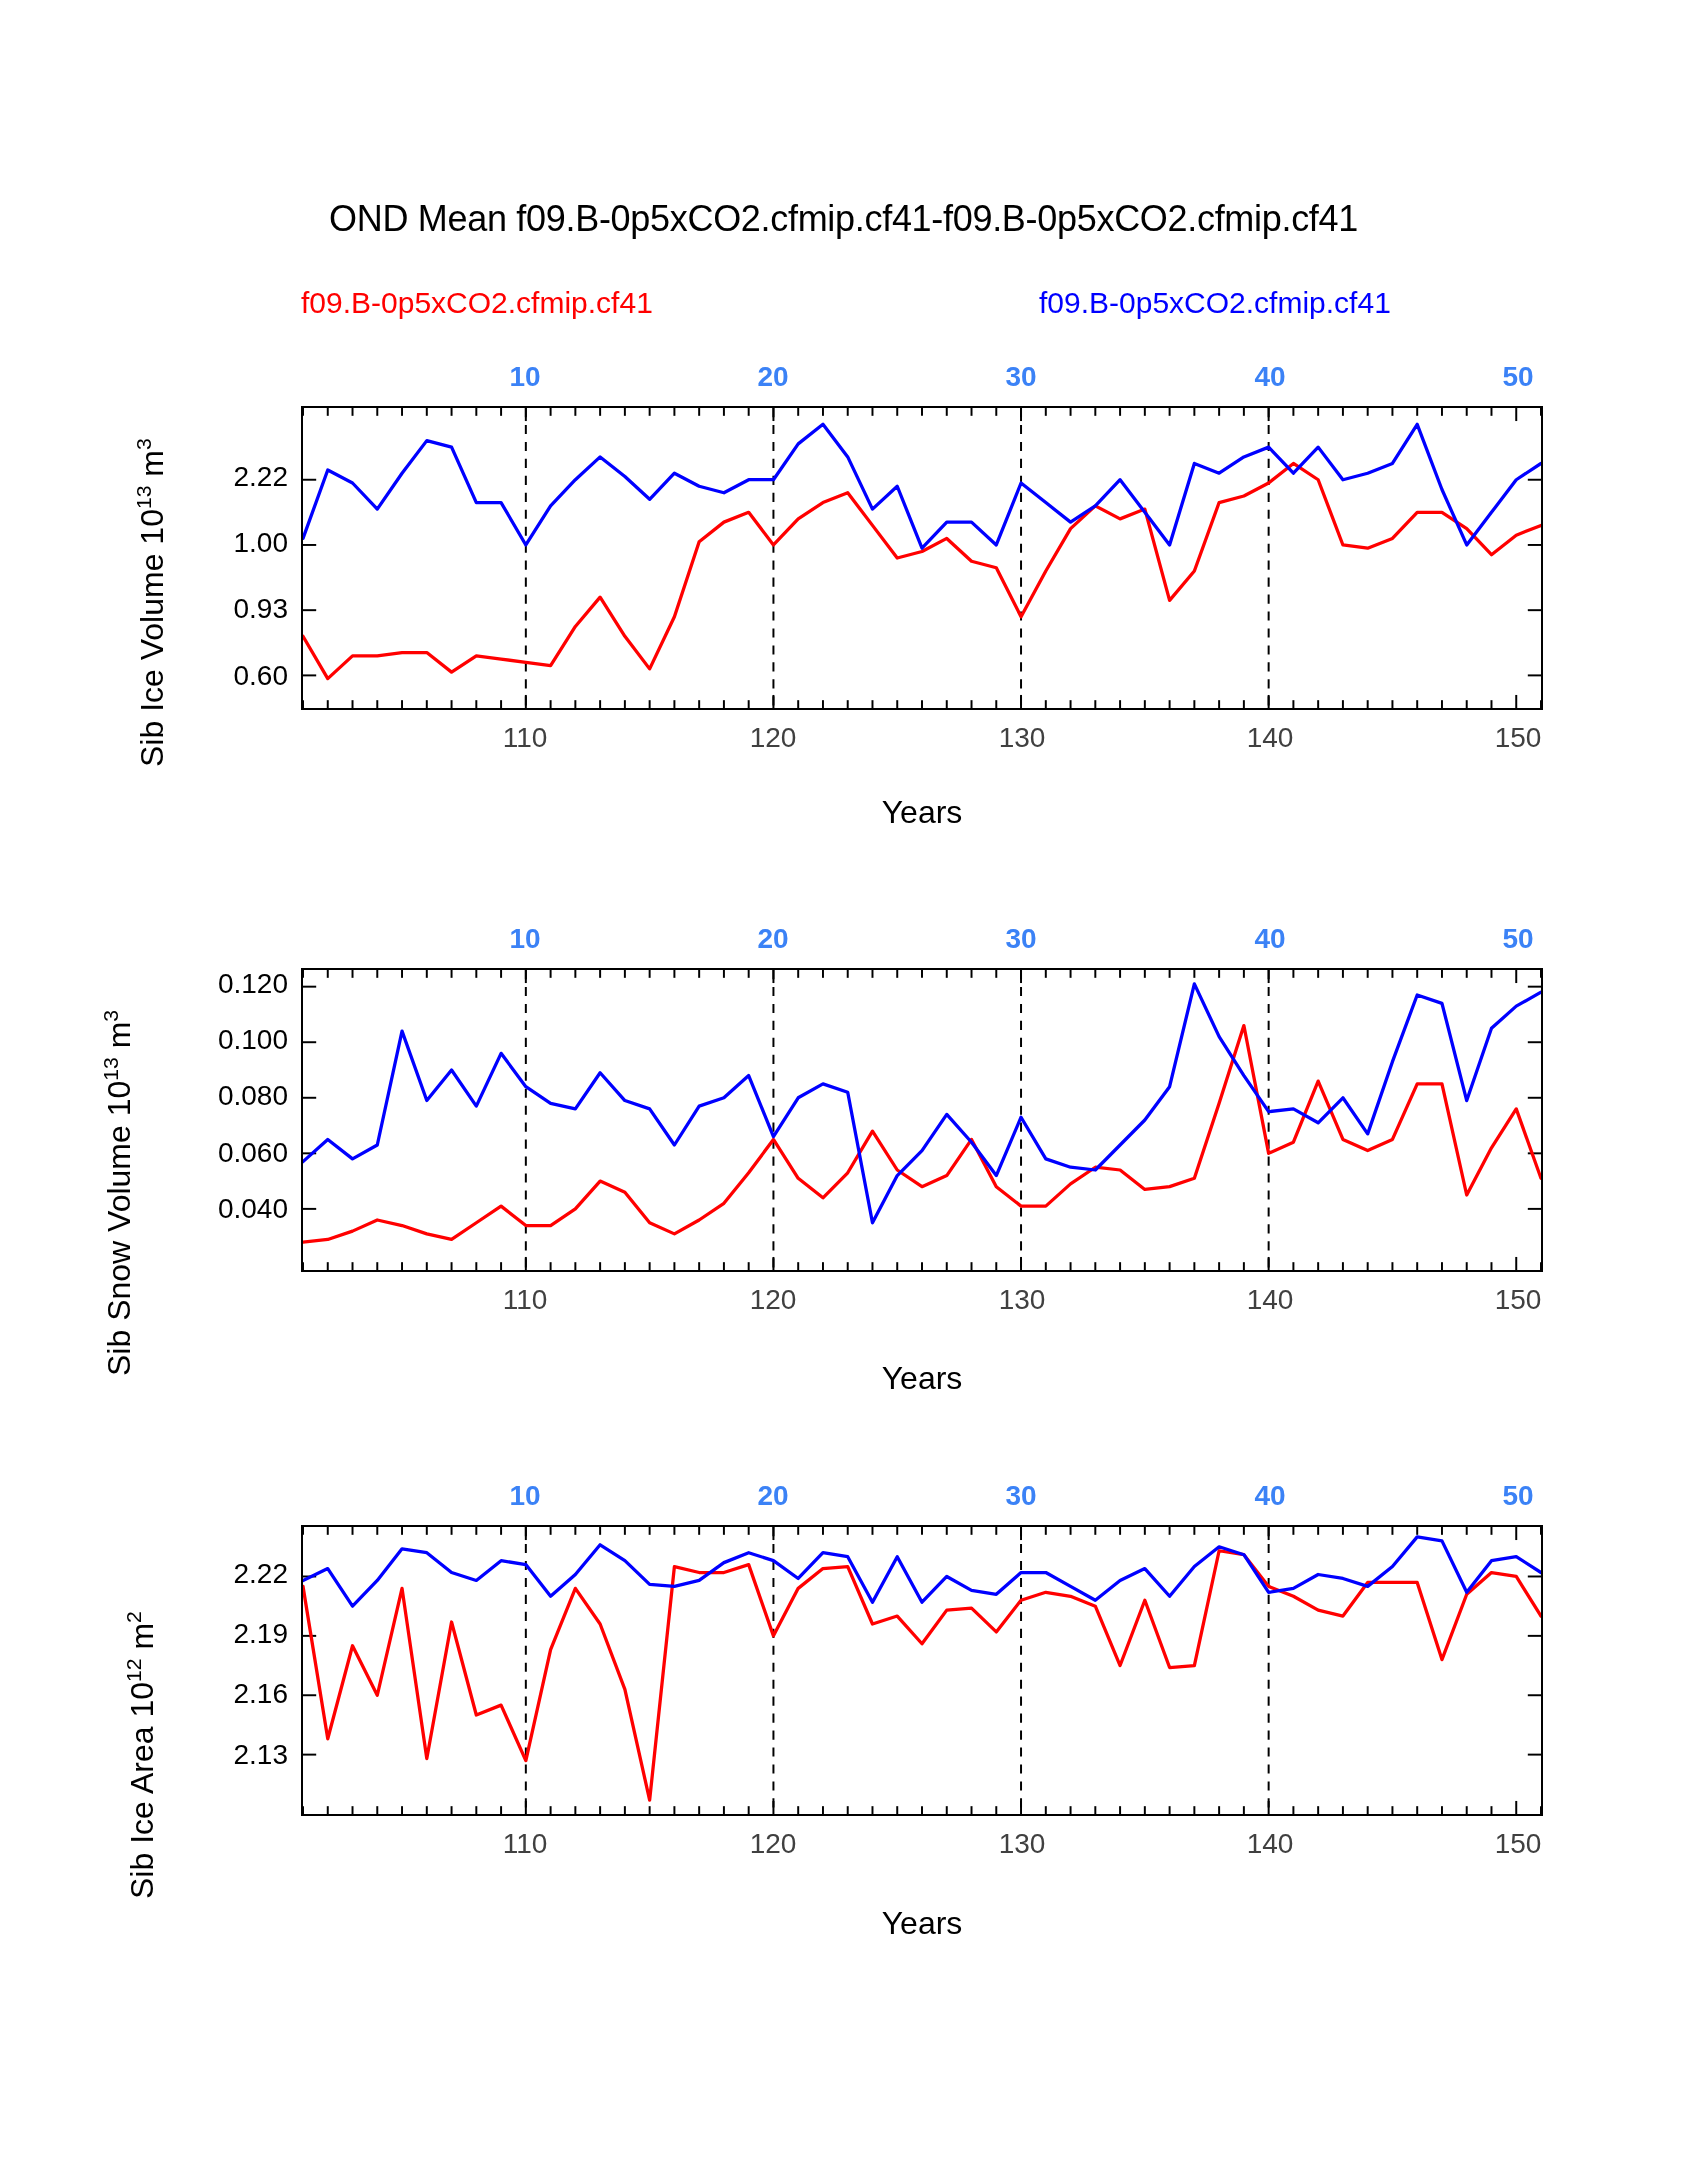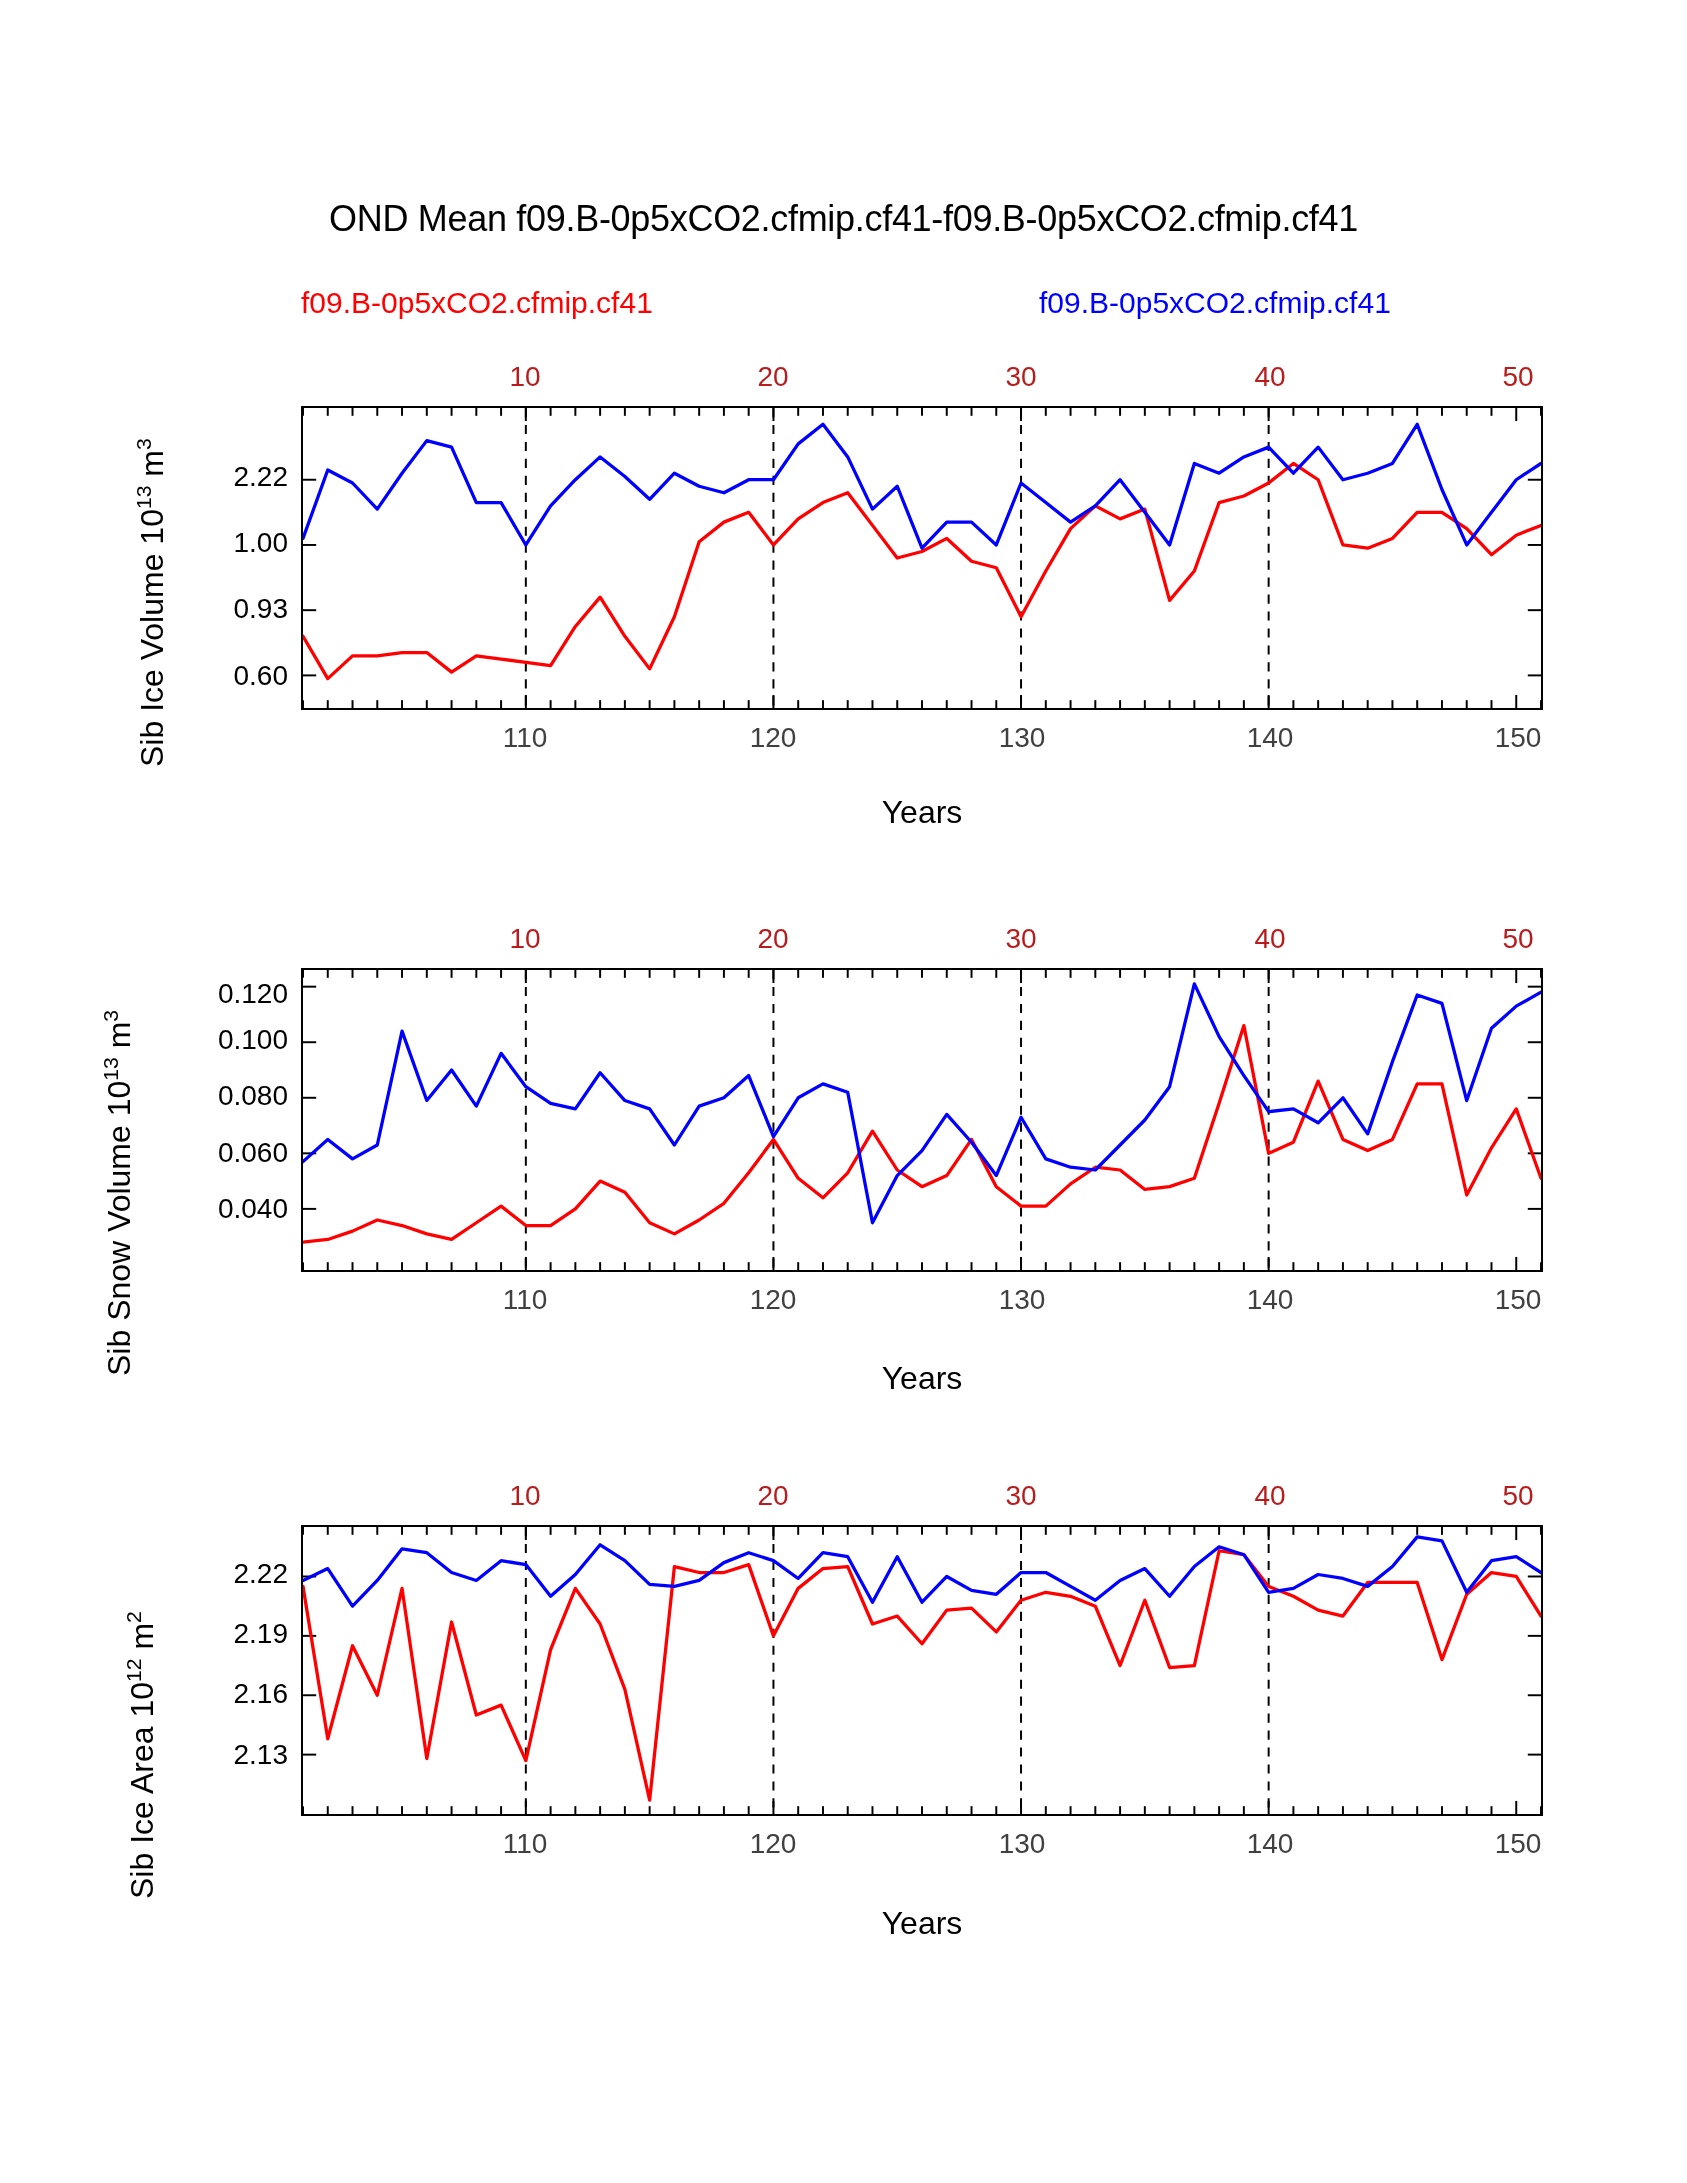--- a/index.html
+++ b/index.html
@@ -68,22 +68,22 @@
     display: block;
   }
   
   .tick-label {
     position: absolute;
     font-size: 28px;
     white-space: nowrap;
     text-align: center;
   }
   .top-tick {
-    color: #b91c1c;
-    font-weight: normal;
+    color: #3b82f6;
+    font-weight: bold;
   }
   .bottom-tick {
     color: #404040;
   }
   .ylabel-text {
     position: absolute;
     font-size: 28px;
     color: #000000;
     white-space: nowrap;
     text-align: right;
@@ -507,21 +507,21 @@
     <div class="tick-label top-tick" style="left: 1465px; width: 106px; top: 361px;">50</div>
     <div class="tick-label bottom-tick" style="left: 452px; width: 146px; top: 722px;">110</div>
     <div class="tick-label bottom-tick" style="left: 700px; width: 146px; top: 722px;">120</div>
     <div class="tick-label bottom-tick" style="left: 949px; width: 146px; top: 722px;">130</div>
     <div class="tick-label bottom-tick" style="left: 1197px; width: 146px; top: 722px;">140</div>
     <div class="tick-label bottom-tick" style="left: 1445px; width: 146px; top: 722px;">150</div>
     <div class="ylabel-text" style="left: 149px; width: 139px; top: 1193px;">0.040</div>
     <div class="ylabel-text" style="left: 149px; width: 139px; top: 1137px;">0.060</div>
     <div class="ylabel-text" style="left: 149px; width: 139px; top: 1080px;">0.080</div>
     <div class="ylabel-text" style="left: 149px; width: 139px; top: 1024px;">0.100</div>
-    <div class="ylabel-text" style="left: 149px; width: 139px; top: 968px; margin-top: 10px;">0.120</div>
+    <div class="ylabel-text" style="left: 149px; width: 139px; top: 968px;">0.120</div>
     <div class="tick-label top-tick" style="left: 472px; width: 106px; top: 923px;">10</div>
     <div class="tick-label top-tick" style="left: 720px; width: 106px; top: 923px;">20</div>
     <div class="tick-label top-tick" style="left: 968px; width: 106px; top: 923px;">30</div>
     <div class="tick-label top-tick" style="left: 1217px; width: 106px; top: 923px;">40</div>
     <div class="tick-label top-tick" style="left: 1465px; width: 106px; top: 923px;">50</div>
     <div class="tick-label bottom-tick" style="left: 452px; width: 146px; top: 1284px;">110</div>
     <div class="tick-label bottom-tick" style="left: 700px; width: 146px; top: 1284px;">120</div>
     <div class="tick-label bottom-tick" style="left: 949px; width: 146px; top: 1284px;">130</div>
     <div class="tick-label bottom-tick" style="left: 1197px; width: 146px; top: 1284px;">140</div>
     <div class="tick-label bottom-tick" style="left: 1445px; width: 146px; top: 1284px;">150</div>

